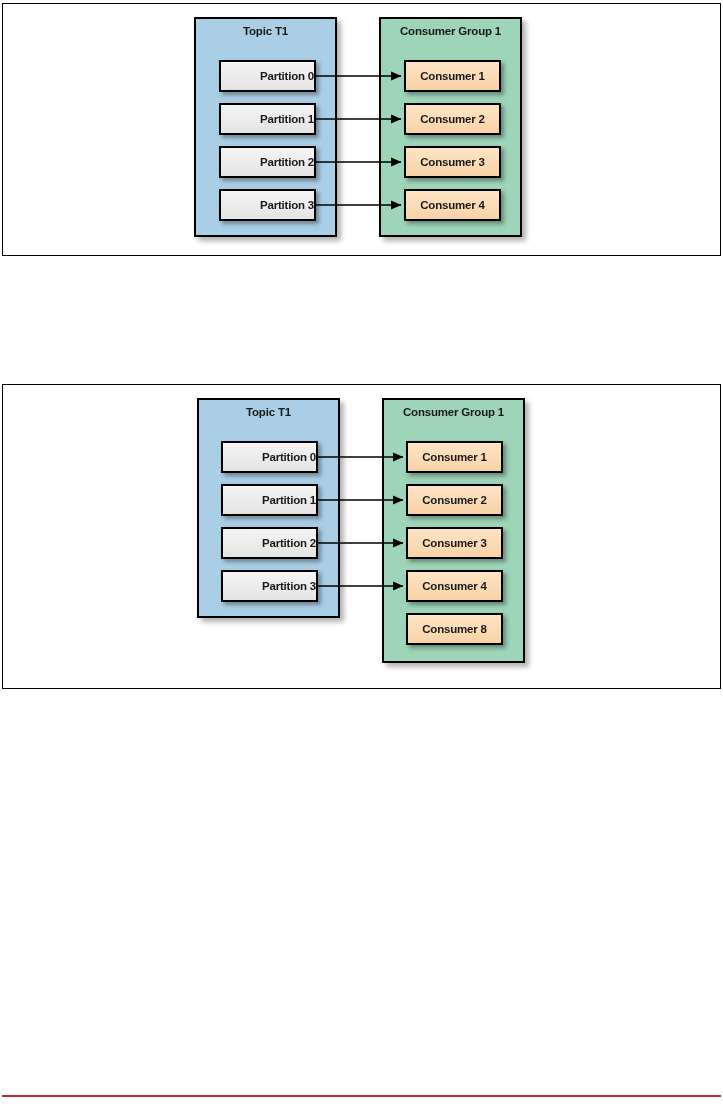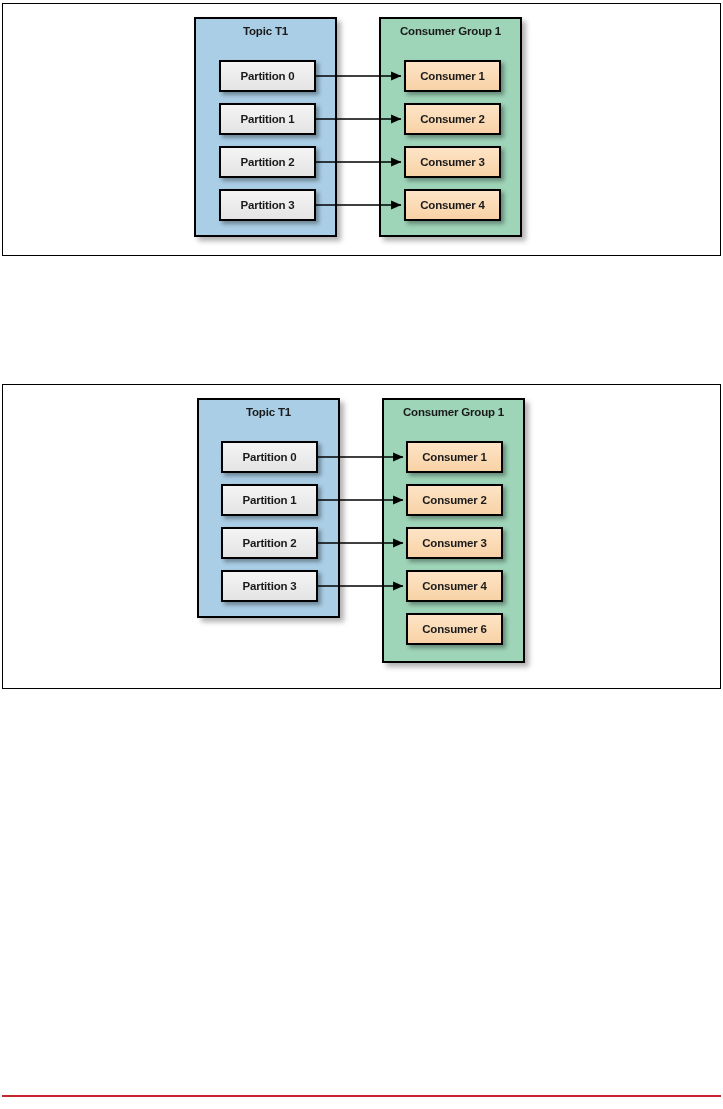--- a/index.html
+++ b/index.html
@@ -76,20 +76,21 @@
     box-shadow: 3px 3px 4px rgba(0,0,0,0.35);
     font-size: 11.5px;
     font-weight: 600;
     color: #1a1a1a;
     letter-spacing: -0.2px;
     white-space: nowrap;
   }
   .item-box.partition {
     background: #ececec;
     background-image: linear-gradient(to bottom, #f4f4f4, #e4e4e4);
+    justify-content: flex-end;
   }
   .item-box.consumer {
     background: #fbdcb6;
     background-image: linear-gradient(to bottom, #fde4c6, #f8d2a6);
     align-items: center;
   }
 
   
   .arrow-layer {
     position: absolute;
@@ -194,21 +195,21 @@
       <div class="item-box consumer" style="left:403px; top:99px; width:97px; height:32px;">
         <span>Consumer 2</span>
       </div>
       <div class="item-box consumer" style="left:403px; top:142px; width:97px; height:32px;">
         <span>Consumer 3</span>
       </div>
       <div class="item-box consumer" style="left:403px; top:185px; width:97px; height:32px;">
         <span>Consumer 4</span>
       </div>
       <div class="item-box consumer" style="left:403px; top:228px; width:97px; height:32px;">
-        <span>Consumer 6</span>
+        <span>Consumer 8</span>
       </div>
 
       <svg class="arrow-layer" width="719" height="305" viewBox="0 0 719 305">
         <defs>
           <marker id="arrowhead2" markerWidth="7" markerHeight="7" refX="6.2" refY="3" orient="auto" markerUnits="strokeWidth">
             <path d="M0,0.2 L6.4,3 L0,5.8 z" fill="#000000"></path>
           </marker>
         </defs>
         <line x1="315" y1="72" x2="400" y2="72" stroke="#000000" stroke-width="1.6" marker-end="url(#arrowhead2)"></line>
         <line x1="315" y1="115" x2="400" y2="115" stroke="#000000" stroke-width="1.6" marker-end="url(#arrowhead2)"></line>

